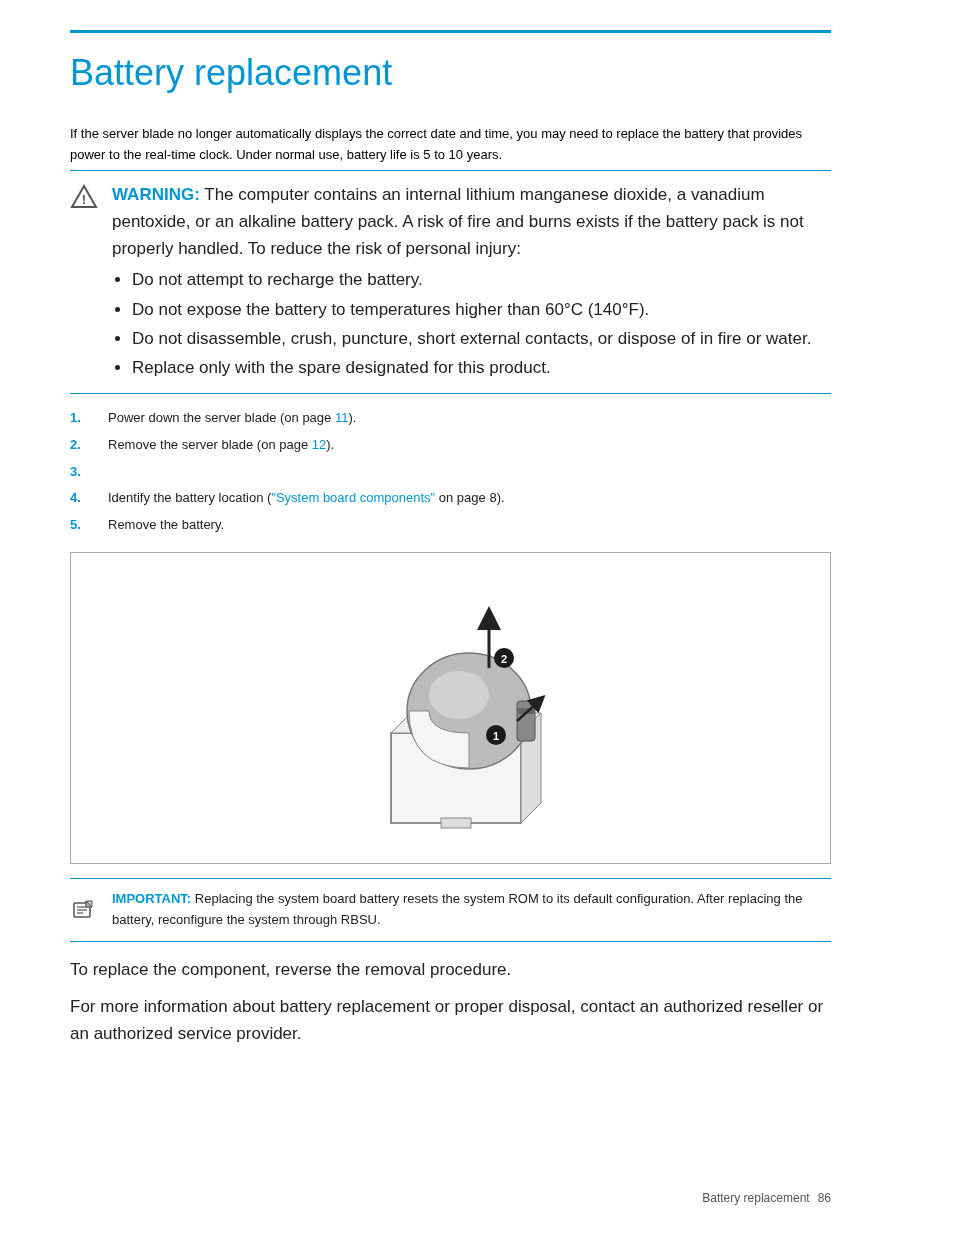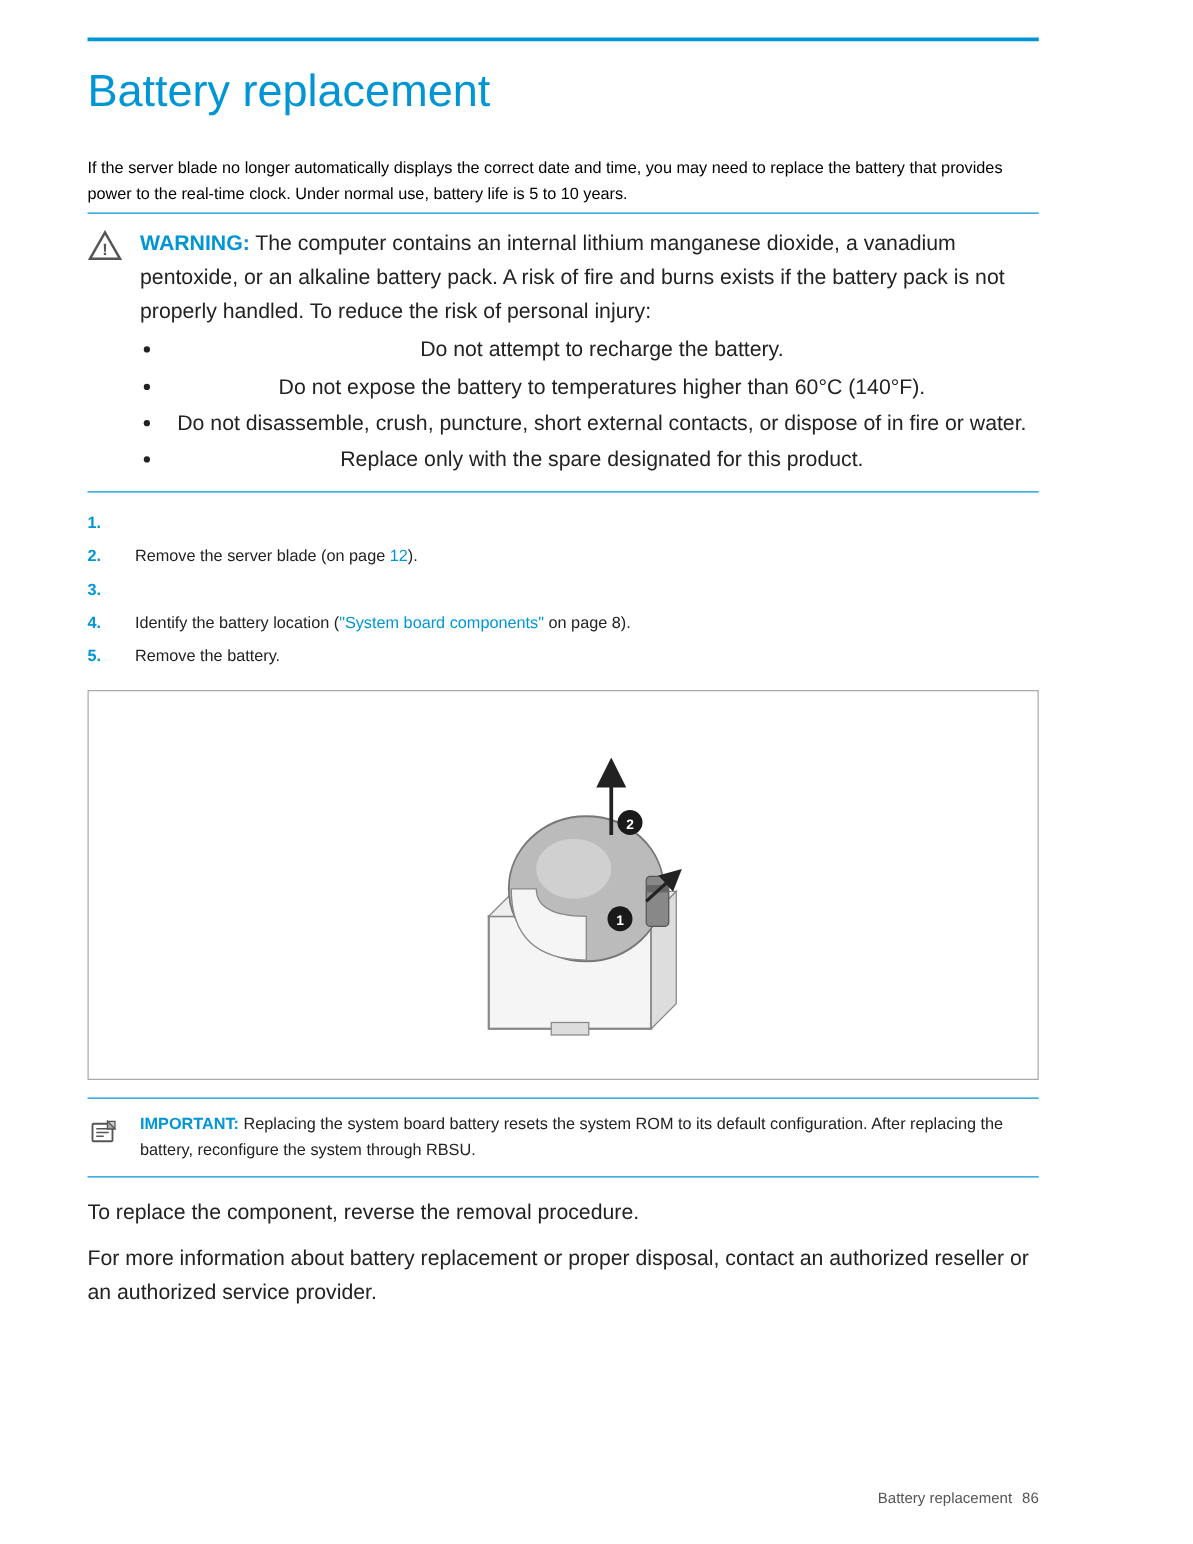--- a/index.html
+++ b/index.html
@@ -54,21 +54,20 @@
       font-size: 17px;
       line-height: 1.6;
     }
     .warning-label {
       color: #0096d6;
       font-weight: bold;
     }
     .warning-content ul {
       margin-top: 4px;
       margin-left: 20px;
-      text-align: center;
     }
     .warning-content ul li {
       margin-bottom: 2px;
     }
     .steps-intro {
       font-size: 13px;
       margin-bottom: 8px;
     }
     .steps-list {
       list-style: none;
@@ -103,21 +102,21 @@
     .battery-svg {
       width: 260px;
       height: 290px;
     }
     .important-box {
       border-top: 1px solid #0096d6;
       border-bottom: 1px solid #0096d6;
       padding: 10px 0;
       margin-bottom: 14px;
       display: flex;
-      align-items: flex-start;
+      align-items: center;
       gap: 14px;
     }
     .important-icon {
       flex-shrink: 0;
       width: 28px;
       margin-top: 2px;
     }
     .important-content {
       flex: 1;
       font-size: 13px;
@@ -177,20 +176,21 @@
         <li>Do not disassemble, crush, puncture, short external contacts, or dispose of in fire or water.</li>
         <li>Replace only with the spare designated for this product.</li>
       </ul>
     </div>
   </div>
 
 
   <ol class="steps-list">
     <li>
       <span class="step-num">1.</span>
+      <span>Power down the server blade (on page <a class="link">11</a>).</span>
     </li>
     <li>
       <span class="step-num">2.</span>
       <span>Remove the server blade (on page <a class="link">12</a>).</span>
     </li>
     <li>
       <span class="step-num">3.</span>
     </li>
     <li>
       <span class="step-num">4.</span>

